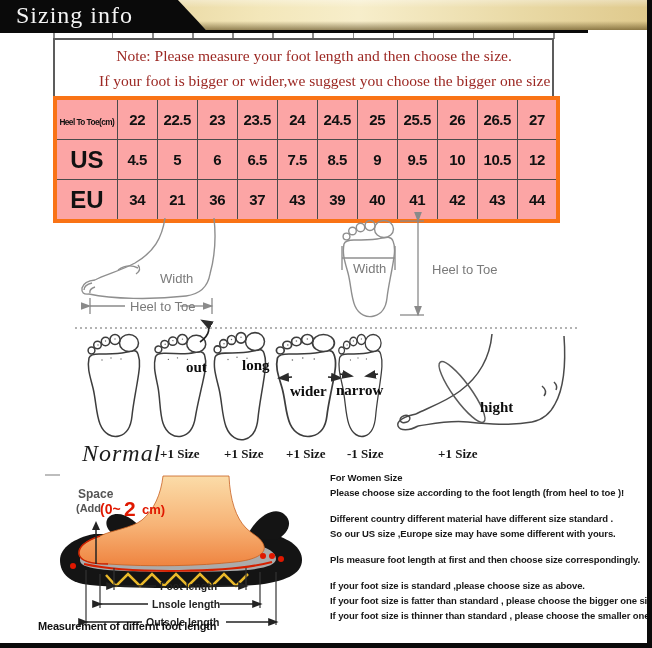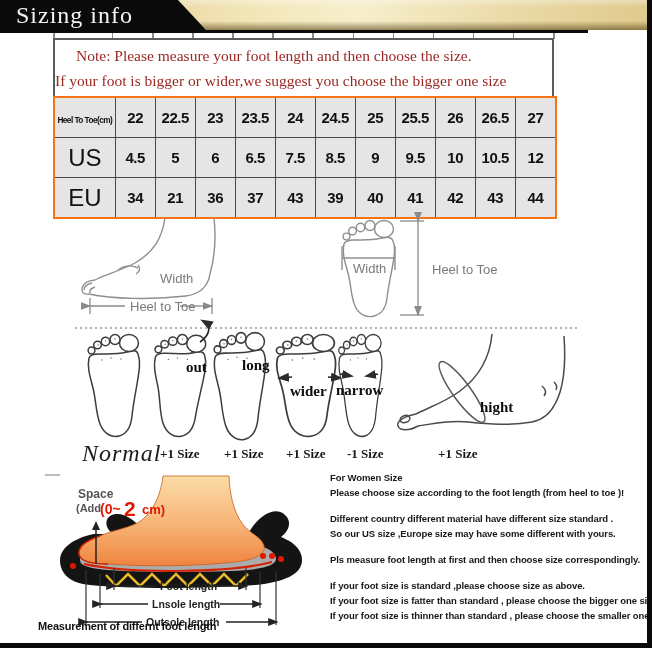--- a/index.html
+++ b/index.html
@@ -15,31 +15,31 @@
   .title{position:absolute;left:16px;top:2px;color:#f4f4f4;font-family:"Liberation Serif",serif;
          font-size:24px;letter-spacing:1px;}
   
   .col-ticks{position:absolute;left:112px;top:33px;width:443px;height:6px;
              background:repeating-linear-gradient(90deg,#8a8a8a 0 1.5px,transparent 1.5px 40.1px);}
   .tick-left{position:absolute;left:53px;top:33px;width:1.5px;height:6px;background:#8a8a8a;}
   
   .note{position:absolute;left:53px;top:38px;width:497px;height:55px;border:2px solid #5c5c5c;
         background:#fff;color:#9c2823;font-family:"Liberation Serif",serif;font-size:15.5px;
         line-height:25px;padding-top:3px;}
-  .nl1{padding-left:21px;white-space:nowrap;}
-  .nl2{white-space:nowrap;}
+  .nl1{padding-left:21px;white-space:nowrap;text-align:center;}
+  .nl2{padding-left:44px;white-space:nowrap;}
   
   table.sizes{position:absolute;left:53px;top:96px;border-collapse:collapse;table-layout:fixed;
-              background:#e5e5e5;border:2px solid #f97316;}
+              background:#fca5a5;border:4px solid #f97316;}
   table.sizes td{border:1.5px solid #4a4a4a;text-align:center;vertical-align:middle;height:39px;
                  padding:0;color:#111;font-weight:bold;font-size:15px;letter-spacing:-0.5px;}
   td.rowhead{font-weight:normal;}
   td.rowhead .cond{display:inline-block;font-size:9px;letter-spacing:-0.6px;transform:scaleX(0.92);
                    white-space:nowrap;font-weight:bold;}
-  td.rowhead .big{font-size:24px;font-weight:normal;letter-spacing:0;}
+  td.rowhead .big{font-size:24px;font-weight:bold;letter-spacing:0;}
   
   svg{position:absolute;overflow:visible;}
   svg.measure{left:50px;top:218px;}
   svg.feet{left:40px;top:320px;}
   svg.shoe{left:50px;top:476px;}
   .gtxt{fill:#7a7a7a;font-size:13px;font-family:"Liberation Sans",sans-serif;}
   .ftlbl{fill:#0d0d0d;font-size:15px;font-weight:bold;font-family:"Liberation Serif",serif;}
   
   .lblrow span{position:absolute;top:446px;color:#151515;font-family:"Liberation Serif",serif;
                font-weight:bold;font-size:13px;white-space:nowrap;}

